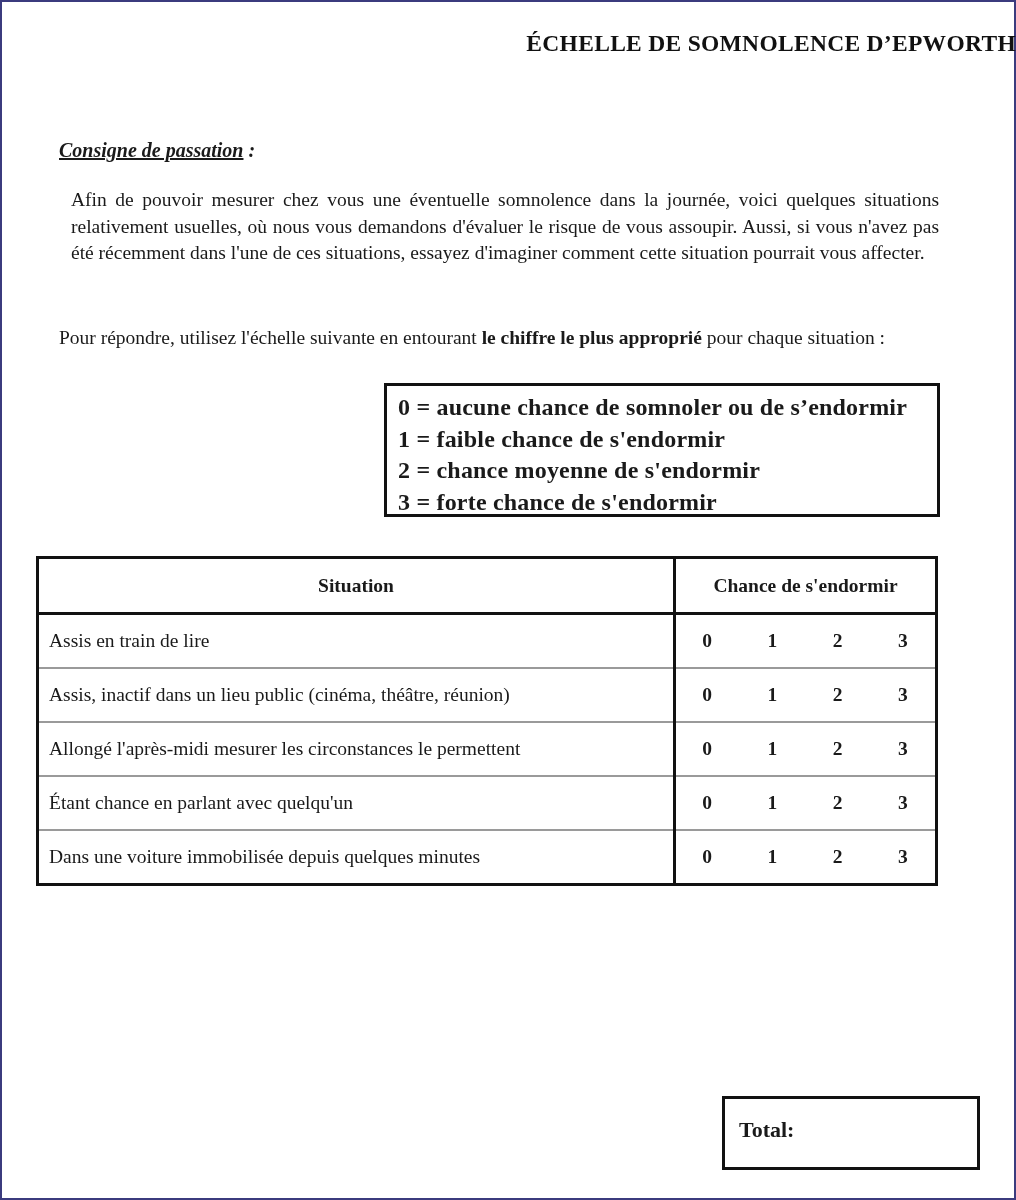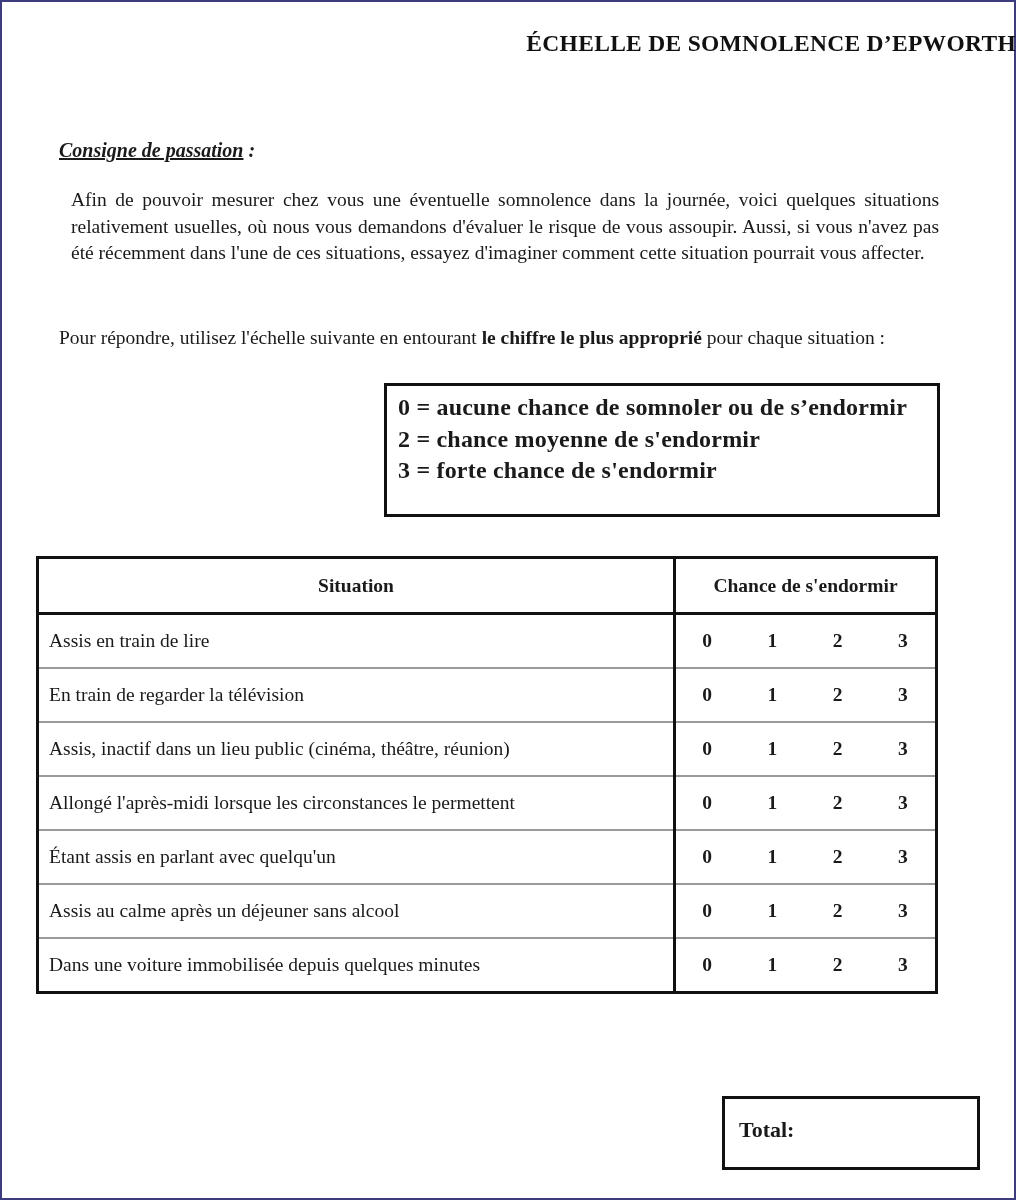--- a/index.html
+++ b/index.html
@@ -82,20 +82,21 @@
 
 <p class="intro" style="margin:12px;">Afin de pouvoir mesurer chez vous une éventuelle somnolence dans la journée, voici quelques situations relativement usuelles, où nous vous demandons d'évaluer le risque de vous assoupir. Aussi, si vous n'avez pas été récemment dans l'une de ces situations, essayez d'imaginer comment cette situation pourrait vous affecter.</p>
 
 <p class="respond" style="margin:0;">
   <span>Pour répondre, utilisez l'échelle suivante en entourant </span><b>le chiffre le plus approprié</b><span> pour chaque situation :</span>
 </p>
 
 <div class="legend-box">
   <ul>
     <li>0 = aucune chance de somnoler ou de s’endormir</li>
+    <li>1 = faible chance de s'endormir</li>
     <li>2 = chance moyenne de s'endormir</li>
     <li>3 = forte chance de s'endormir</li>
   </ul>
 </div>
 
 <table class="scale-table">
   <thead>
     <tr>
       <th class="col-situation">Situation</th>
       <th class="col-chance">Chance de s'endormir</th>
@@ -107,65 +108,43 @@
         <td class="scores">
           <div class="scores-wrap">
             <span class="score">0</span>
             <span class="score">1</span>
             <span class="score">2</span>
             <span class="score">3</span>
           </div>
         </td>
       </tr>
       <tr>
-        <td class="situation">En train de regarder la télévision</td>
-        <td class="scores">
-          <div class="scores-wrap">
-            <span class="score">0</span>
-            <span class="score">1</span>
-            <span class="score">2</span>
-            <span class="score">3</span>
-          </div>
-        </td>
-      </tr>
-      <tr>
         <td class="situation">Assis, inactif dans un lieu public (cinéma, théâtre, réunion)</td>
         <td class="scores">
           <div class="scores-wrap">
             <span class="score">0</span>
             <span class="score">1</span>
             <span class="score">2</span>
             <span class="score">3</span>
           </div>
         </td>
       </tr>
       <tr>
-        <td class="situation">Allongé l'après-midi lorsque les circonstances le permettent</td>
+        <td class="situation">Allongé l'après-midi mesurer les circonstances le permettent</td>
         <td class="scores">
           <div class="scores-wrap">
             <span class="score">0</span>
             <span class="score">1</span>
             <span class="score">2</span>
             <span class="score">3</span>
           </div>
         </td>
       </tr>
       <tr>
-        <td class="situation">Étant assis en parlant avec quelqu'un</td>
-        <td class="scores">
-          <div class="scores-wrap">
-            <span class="score">0</span>
-            <span class="score">1</span>
-            <span class="score">2</span>
-            <span class="score">3</span>
-          </div>
-        </td>
-      </tr>
-      <tr>
-        <td class="situation">Assis au calme après un déjeuner sans alcool</td>
+        <td class="situation">Étant chance en parlant avec quelqu'un</td>
         <td class="scores">
           <div class="scores-wrap">
             <span class="score">0</span>
             <span class="score">1</span>
             <span class="score">2</span>
             <span class="score">3</span>
           </div>
         </td>
       </tr>
       <tr>

